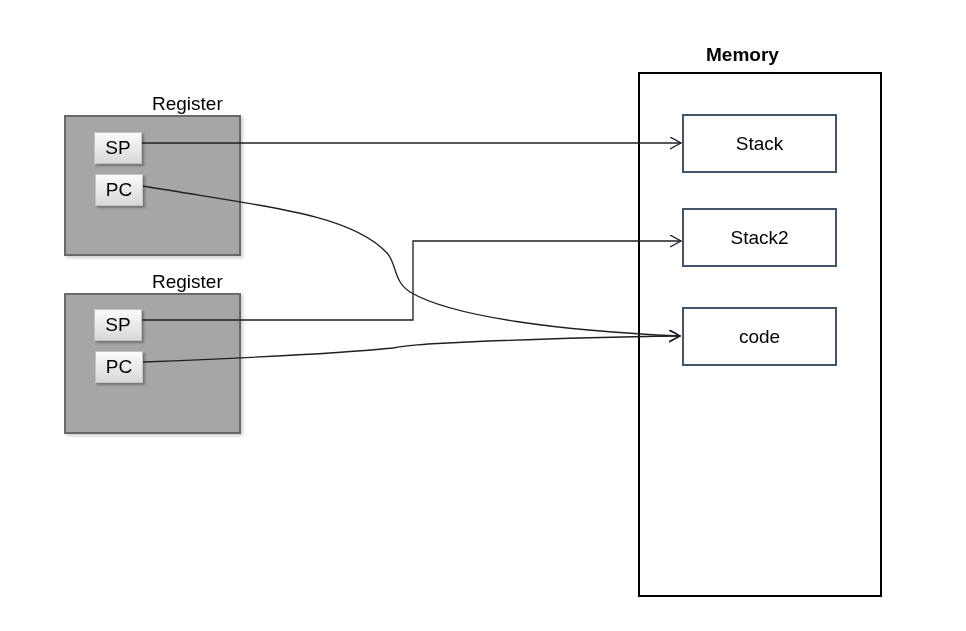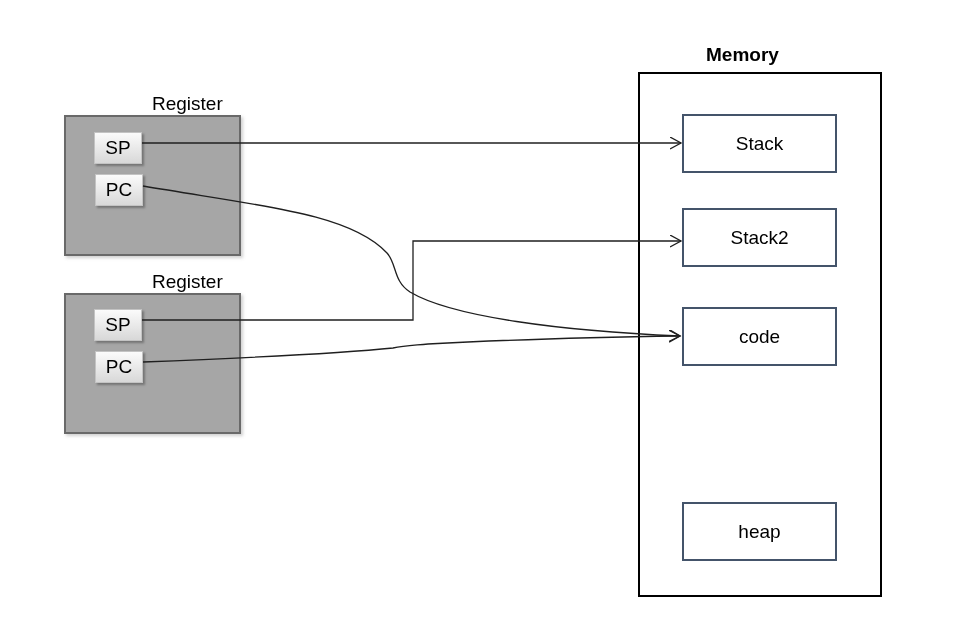--- a/index.html
+++ b/index.html
@@ -93,23 +93,20 @@
 
   <div class="mem-block" style="top:114px;">
     <span>Stack</span>
   </div>
   <div class="mem-block" style="top:208px;">
     <span>Stack2</span>
   </div>
   <div class="mem-block" style="top:307px;">
     <span>code</span>
   </div>
-  <div class="mem-block" style="top:502px;">
-    <span>heap</span>
-  </div>
 
   <svg class="connectors" viewBox="0 0 966 631" xmlns="http://www.w3.org/2000/svg">
     <defs>
       <marker id="arrow" markerWidth="14" markerHeight="14" refX="11" refY="6" orient="auto" markerUnits="userSpaceOnUse">
         <path d="M0,0 L11,6 L0,12" fill="none" stroke="#1f1f1f" stroke-width="1.3"></path>
       </marker>
     </defs>
     <path d="M142,143 L681,143" marker-end="url(#arrow)"></path>
     <path d="M143,186 C260,206 350,213 387,253 C397,264 393,281 410,292 C452,317 562,331 680,336" marker-end="url(#arrow)"></path>
     <path d="M142,320 L413,320 L413,241 L681,241" marker-end="url(#arrow)"></path>

